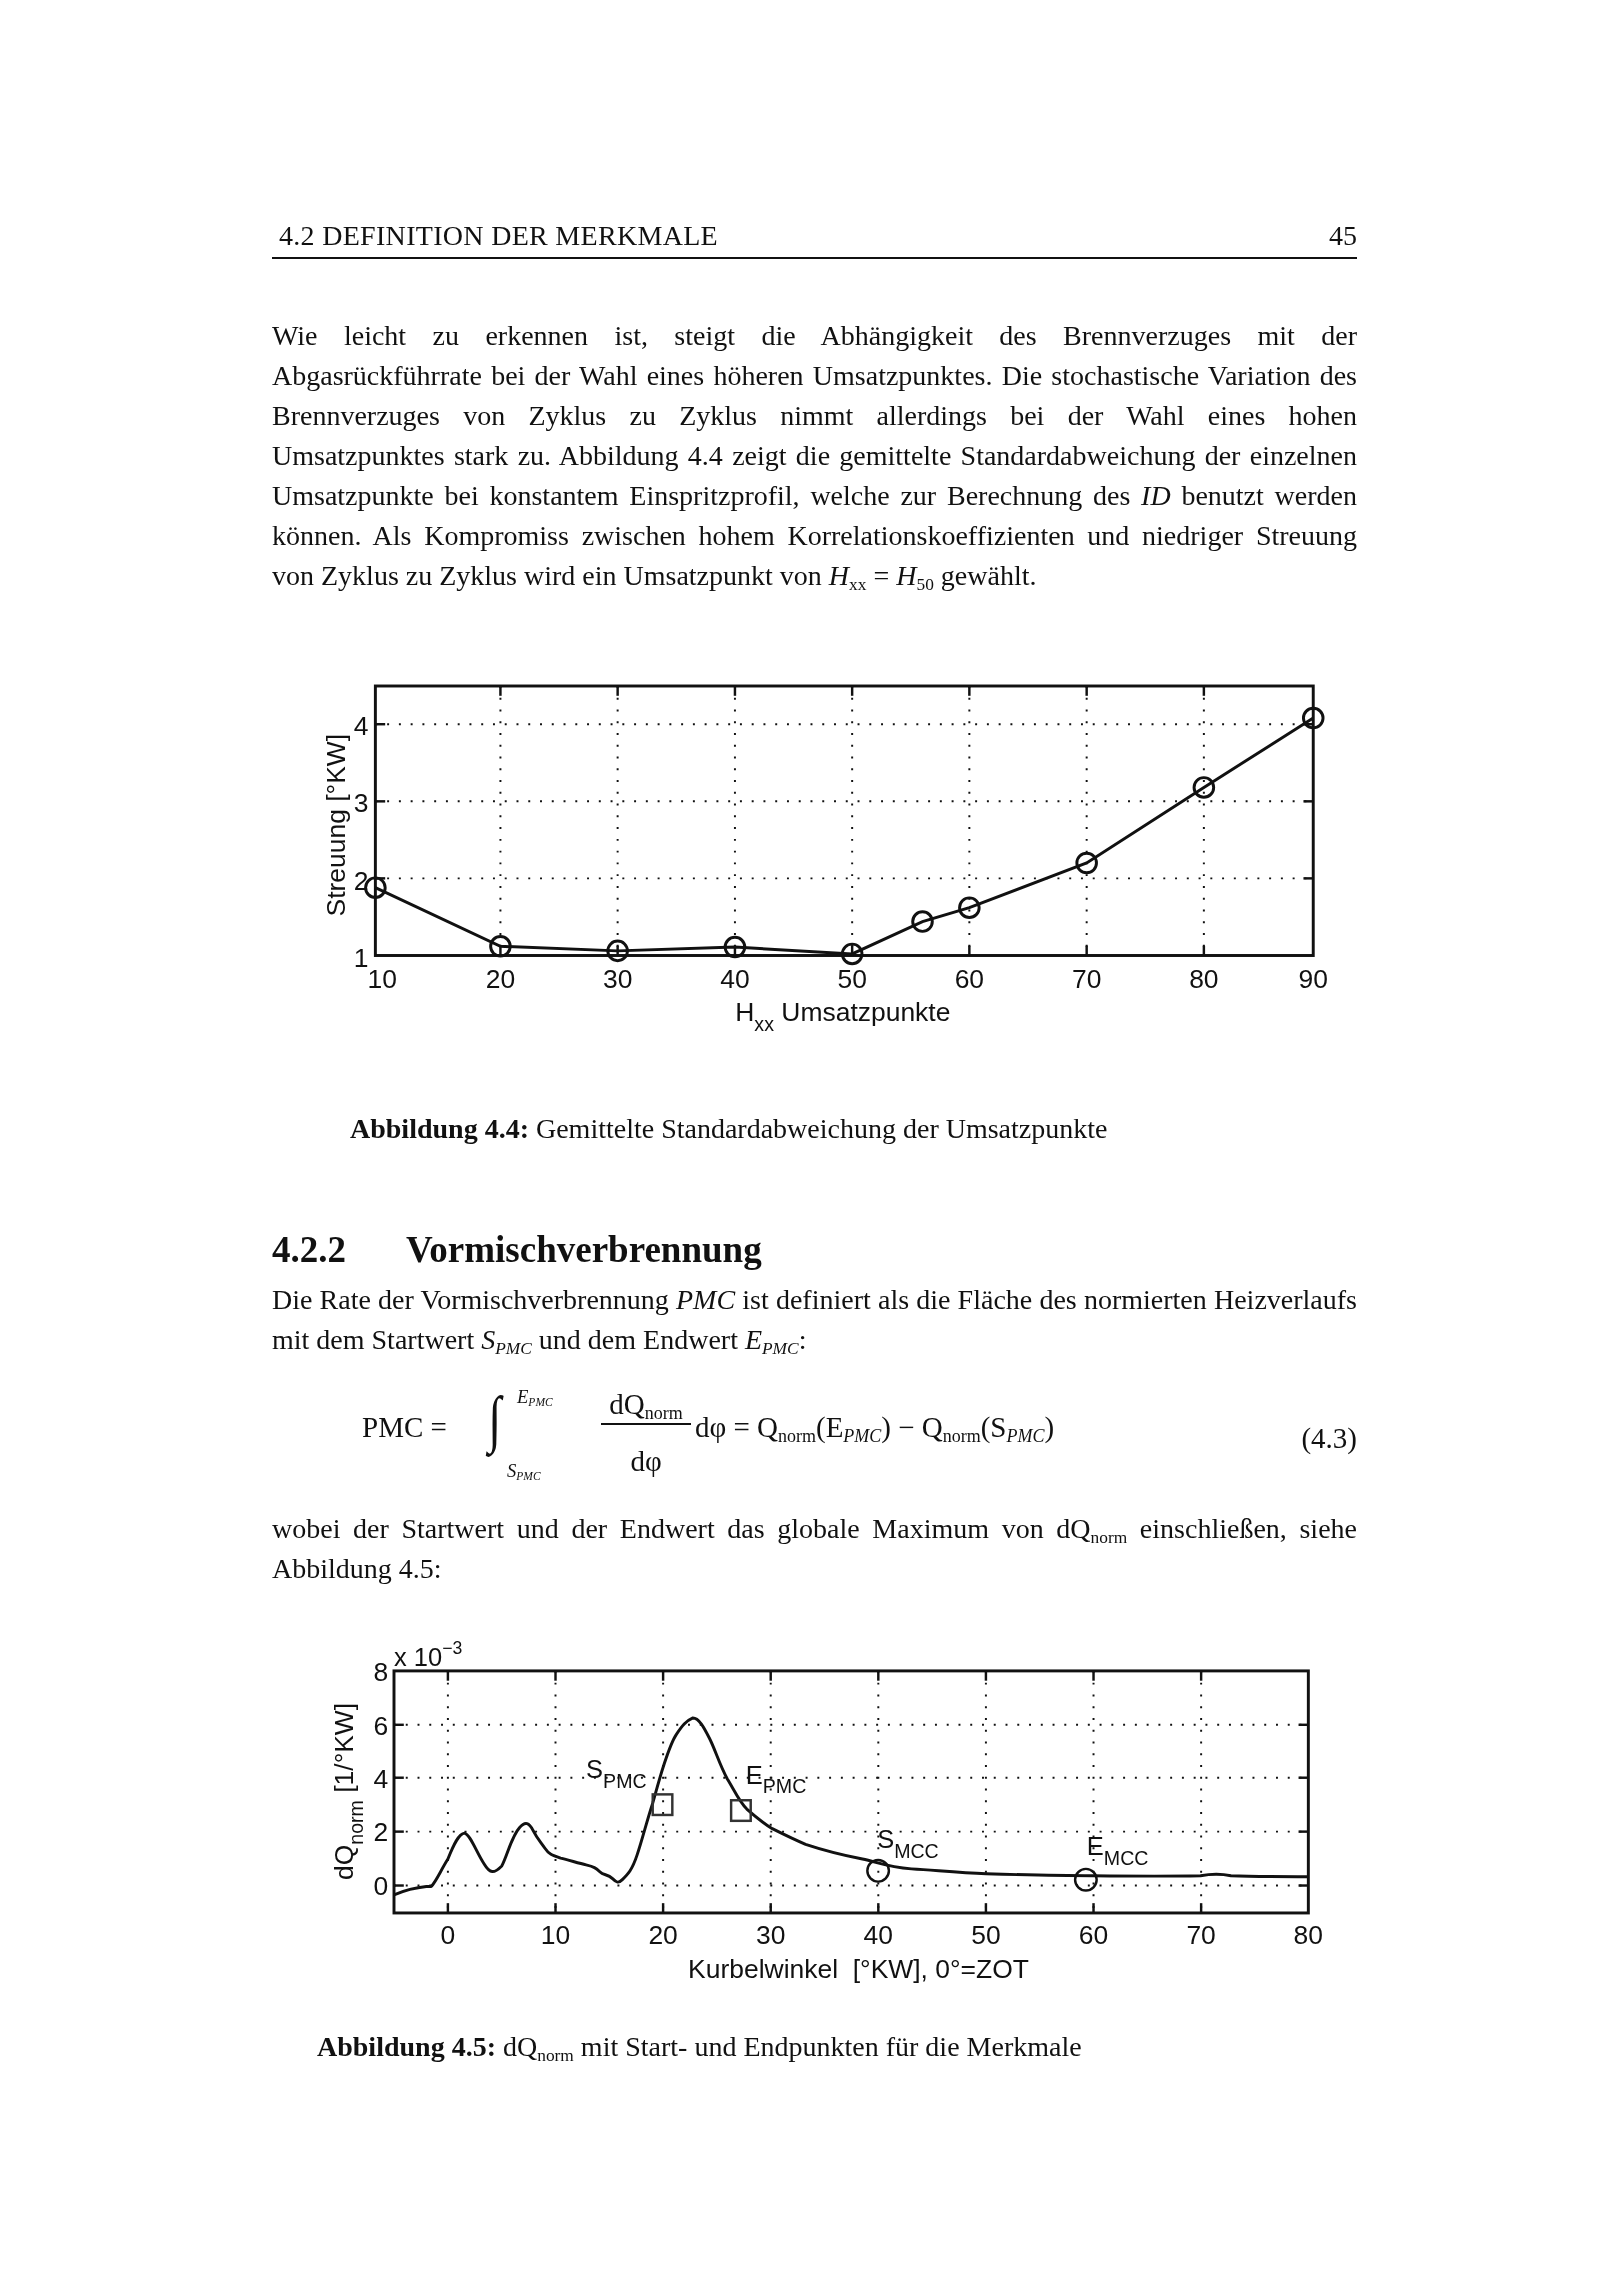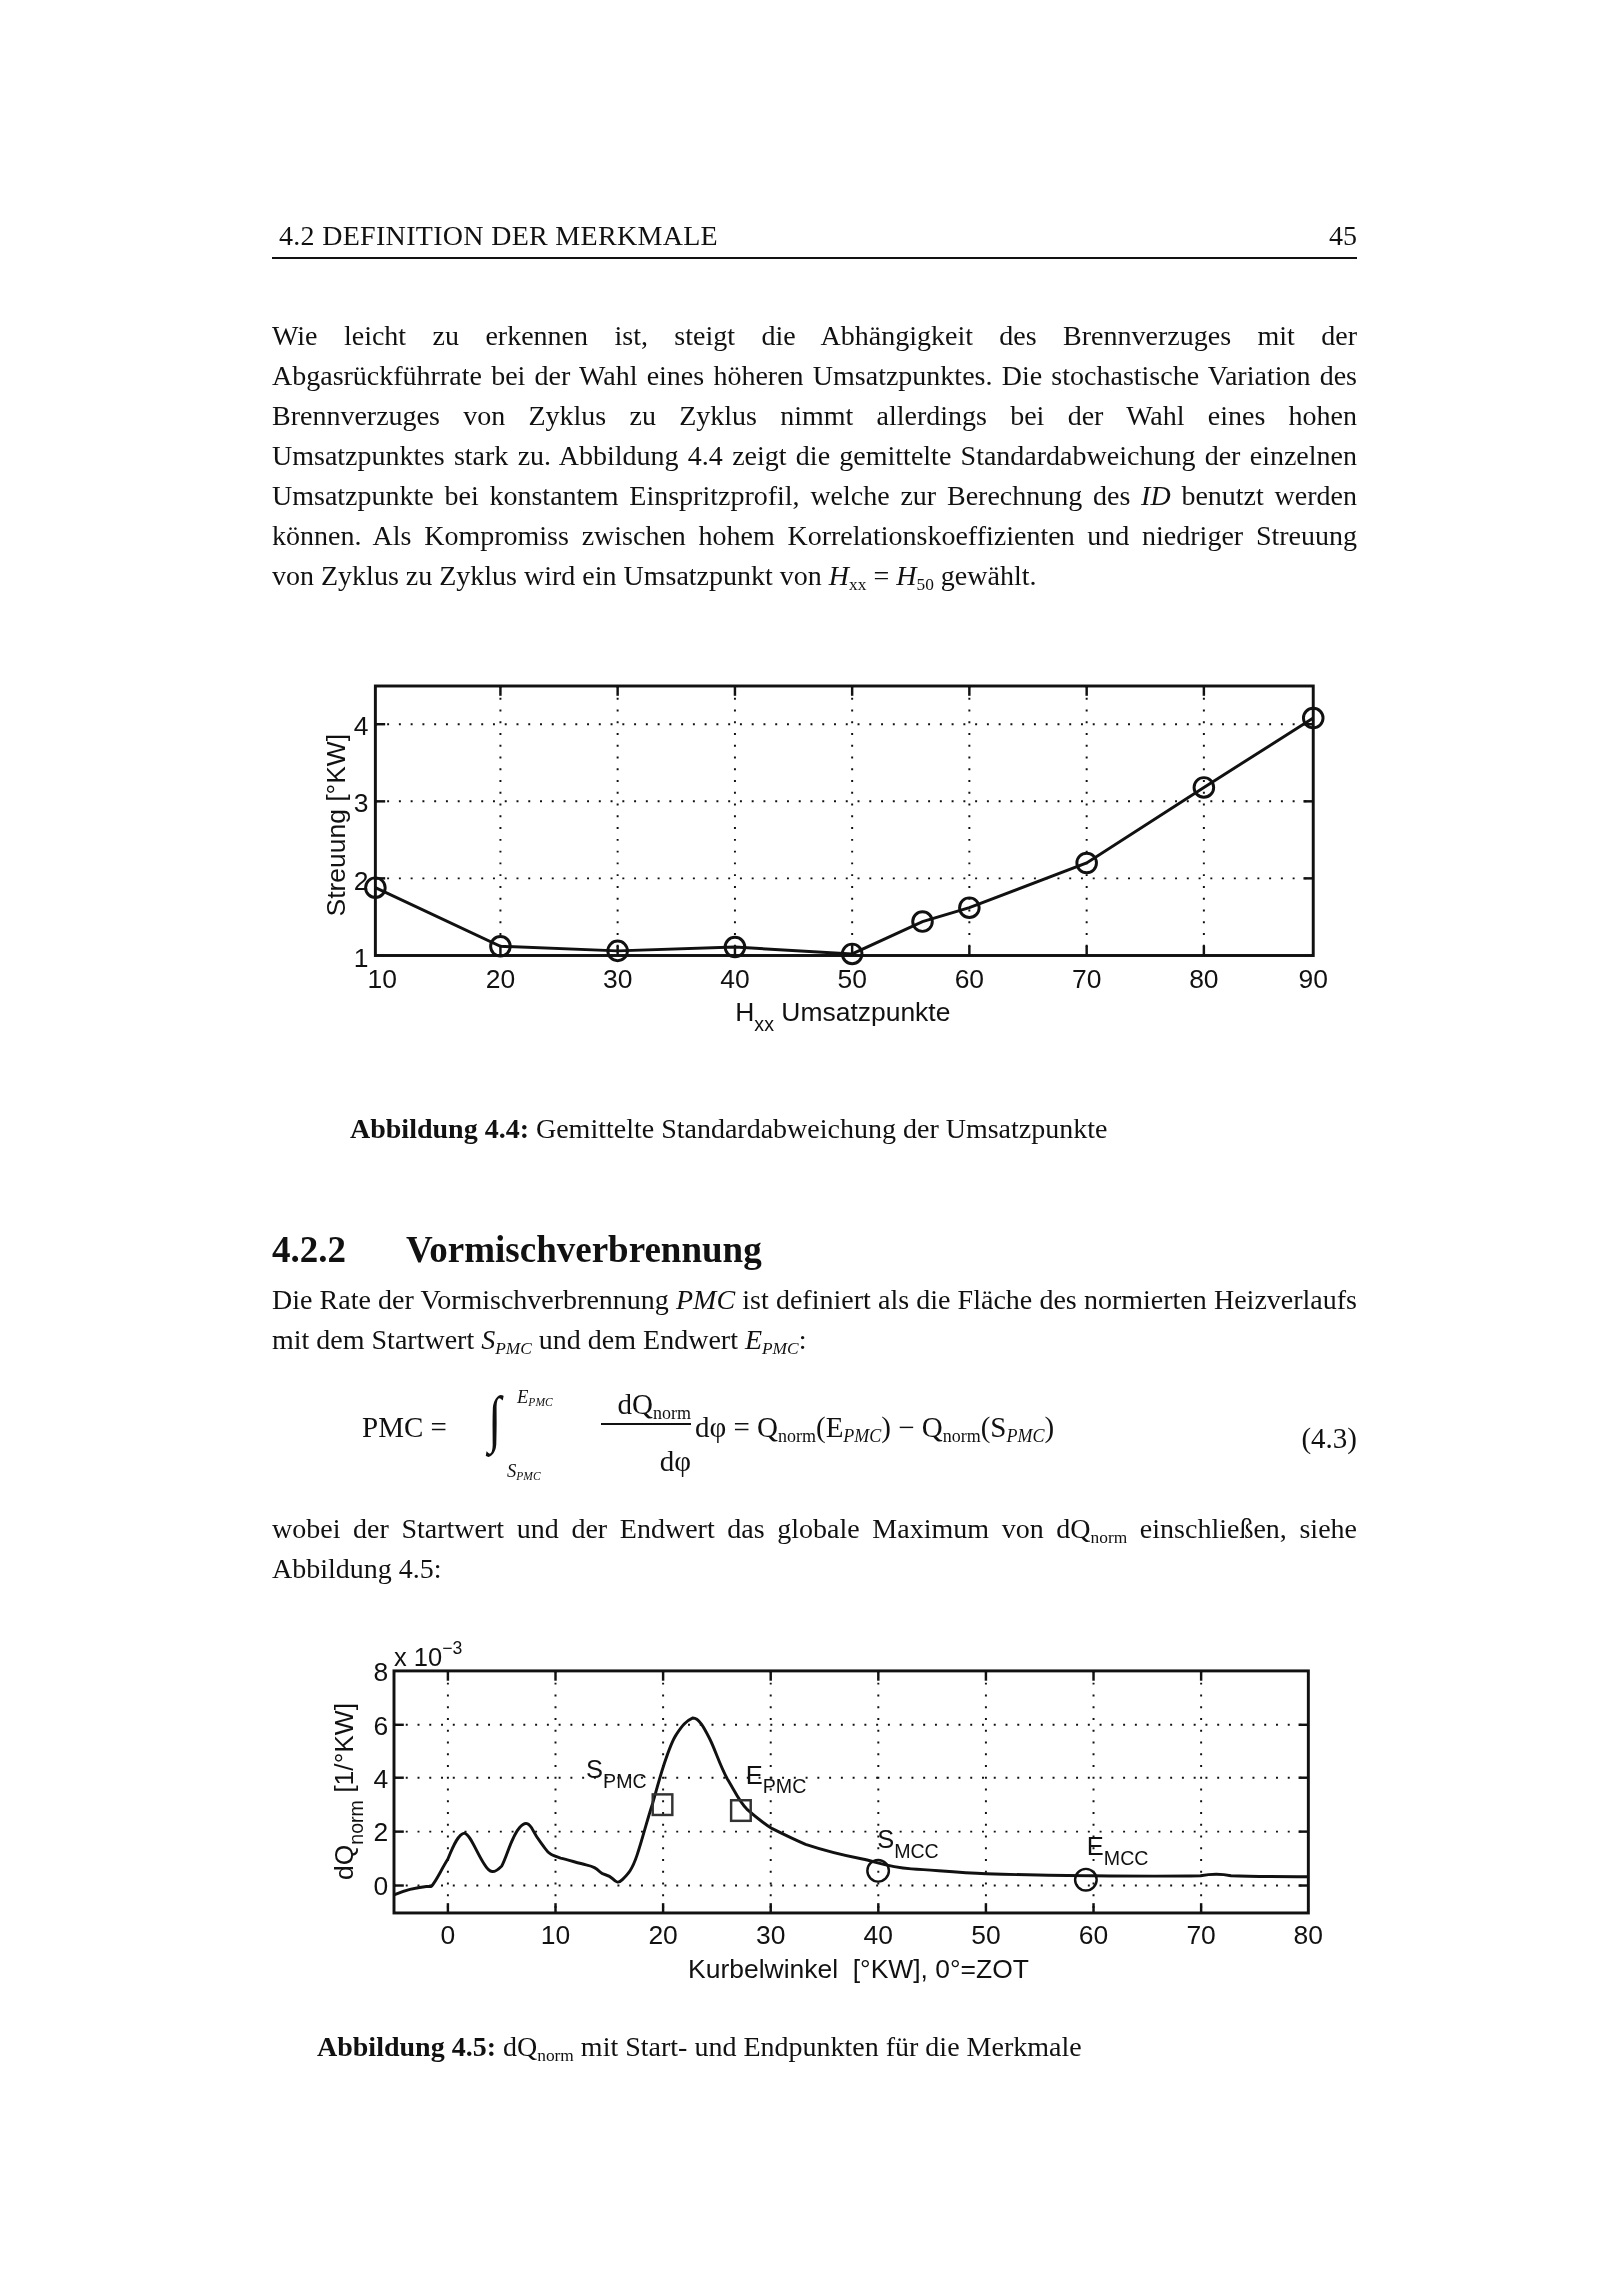--- a/index.html
+++ b/index.html
@@ -14,21 +14,21 @@
   .para i { font-style: italic; font-family: Liberation Serif, serif; }
   .caption { position: absolute; font-size: 28px; white-space: nowrap; }
   .caption b { font-weight: bold; }
   .section { position: absolute; left: 272px; top: 1228px; font-size: 37px; font-weight: bold; white-space: nowrap; }
   .section .num { display: inline-block; width: 134px; }
   .eq { position: absolute; left: 272px; top: 1382px; width: 1085px; height: 108px; font-size: 29px; }
   .eq .lhs { position: absolute; left: 90px; top: 29px; }
   .eq .intg { position: absolute; left: 214px; top: 5.9px; font-size: 63px; line-height: 63px; font-style: italic; transform: scaleX(0.75); }
   .eq .upper { position: absolute; left: 245px; top: 3.9px; font-size: 18.6px; font-style: italic; }
   .eq .lower { position: absolute; left: 235px; top: 78px; font-size: 18.6px; font-style: italic; }
-  .eq .frac { position: absolute; left: 329px; top: 5.9px; text-align: right; width: 90px; }
+  .eq .frac { position: absolute; left: 329px; top: 5.9px; text-align: center; width: 90px; }
   .eq .frac .num { display: block; border-bottom: 2px solid #111; padding-bottom: 2px; }
   .eq .frac .den { display: block; padding-top: 20px; }
   .eq .rhs { position: absolute; left: 423px; top: 29px; white-space: nowrap; }
   .eq .eqno { position: absolute; right: 0; top: 40px; }
   sub { font-size: 62%; vertical-align: -0.3em; line-height: 0; }
   sub.it { font-style: italic; }
   svg text { font-family: "Liberation Sans", "DejaVu Sans", sans-serif; fill: #111; }
 </style>
 </head>
 <body>

